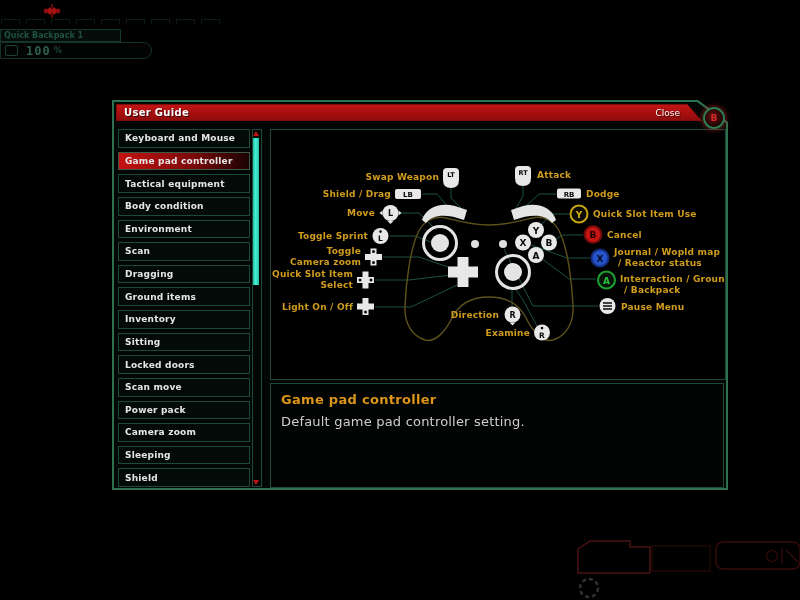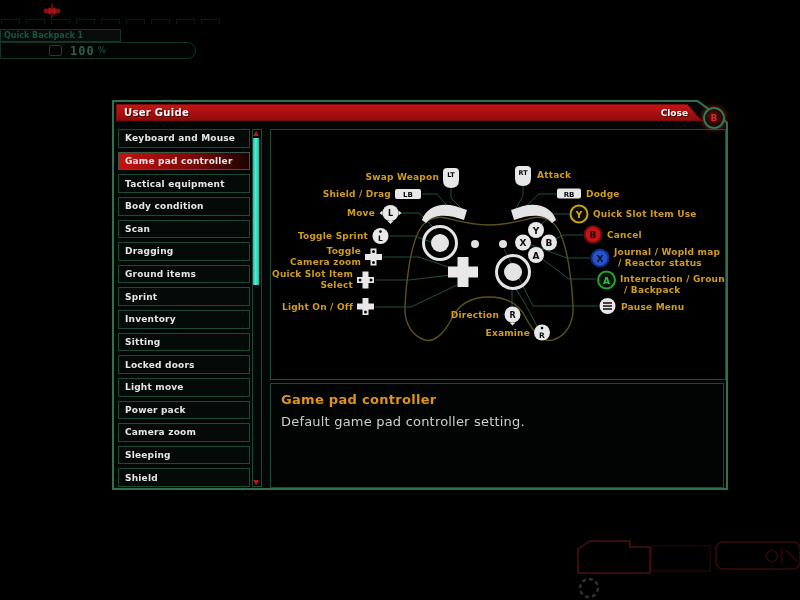--- a/index.html
+++ b/index.html
@@ -6,38 +6,38 @@
   #screen{position:relative;width:800px;height:600px;background:#000;font-family:"DejaVu Sans",sans-serif;}
 
   
   .hud-tl{position:absolute;left:0;top:0;width:220px;height:60px;}
   .hud-emblem{position:absolute;left:38px;top:3px;}
   .hud-ticks{position:absolute;left:1px;top:19px;display:flex;gap:6px;}
   .hud-ticks span{width:17px;height:4px;border:1px solid #0f241b;border-bottom:none;opacity:.8;}
   .hud-backpack{position:absolute;left:0;top:29px;width:116px;height:11px;border:1px solid #13372a;
     background:#050c09;color:#1d5240;font-size:8px;font-weight:bold;line-height:11px;padding-left:3px;}
   .hud-power{position:absolute;left:0;top:42px;width:150px;height:15px;border:1px solid #143429;
-    border-radius:0 9px 9px 0;background:#03080680;display:flex;align-items:center;padding-left:44px;}
+    border-radius:0 9px 9px 0;background:#03080680;display:flex;align-items:center;}
   .hud-power .picon{width:11px;height:9px;border:1px solid #1b4033;margin:0 8px 0 4px;border-radius:2px;}
   .hud-power .pval{font-family:"DejaVu Sans Mono",monospace;font-size:12px;font-weight:bold;color:#2c5f4e;letter-spacing:1px;}
   .hud-power .punit{font-size:8px;color:#20463a;margin-left:3px;font-weight:bold;}
 
   
   .win{position:absolute;left:112px;top:100px;width:616px;height:390px;background:#2e7050;
     clip-path:polygon(0 0,586px 0,616px 22px,616px 100%,0 100%);}
   .win-inner{position:absolute;inset:2px;background:#020705;
     clip-path:polygon(0 0,583px 0,612px 21px,612px 100%,0 100%);}
 
   .titlebar{position:absolute;left:2px;top:2px;width:586px;height:17px;
     background:linear-gradient(180deg,#c41616 0%,#a80f0f 55%,#8c0c0c 100%);
     box-shadow:inset 0 0 0 1px #7e0b0b;
     clip-path:polygon(0 0,calc(100% - 15px) 0,100% 100%,0 100%);}
   .titlebar .t-label{position:absolute;left:8px;top:3px;color:#fff;font-size:10px;font-weight:bold;
     text-shadow:1px 1px 0 #400404;letter-spacing:.3px;}
-  .titlebar .t-close{position:absolute;right:14px;top:4px;color:#fff;font-size:9px;font-weight:bold;
+  .titlebar .t-close{position:absolute;right:22px;top:4px;color:#fff;font-size:9px;font-weight:normal;
     text-shadow:1px 1px 0 #400404;margin-left:20px;}
   .close-btn{position:absolute;left:703px;top:107px;width:18px;height:18px;border-radius:50%;
     background:radial-gradient(circle at 40% 35%,#551010,#2b0606 72%);
     border:2px solid #2f7a52;box-shadow:0 0 5px 1px rgba(210,40,40,.55),inset 0 0 3px #000;
     color:#d42a2a;font-size:9px;font-weight:bold;display:flex;align-items:center;justify-content:center;cursor:pointer;}
 
   
   .sidebar{position:absolute;left:4px;top:27px;width:144px;height:358px;display:flex;}
   .sb-items{width:132px;display:flex;flex-direction:column;gap:4px;}
   .sb-item{flex:1;border:1px solid #1d4a38;background:#040a07;color:#e6e6e6;font-size:9px;font-weight:bold;
@@ -103,28 +103,28 @@
         <span class="t-label">User Guide</span>
         <span class="t-close">Close</span>
       </div>
 
       <div class="sidebar">
         <div class="sb-items">
           <div class="sb-item">Keyboard and Mouse</div>
           <div class="sb-item selected">Game pad controller</div>
           <div class="sb-item">Tactical equipment</div>
           <div class="sb-item">Body condition</div>
+          <div class="sb-item">Environment</div>
           <div class="sb-item">Scan</div>
           <div class="sb-item">Dragging</div>
           <div class="sb-item">Ground items</div>
-          <div class="sb-item">Sprint</div>
           <div class="sb-item">Inventory</div>
           <div class="sb-item">Sitting</div>
           <div class="sb-item">Locked doors</div>
-          <div class="sb-item">Light move</div>
+          <div class="sb-item">Scan move</div>
           <div class="sb-item">Power pack</div>
           <div class="sb-item">Camera zoom</div>
           <div class="sb-item">Sleeping</div>
           <div class="sb-item">Shield</div>
         </div>
         <div class="sb-scroll">
           <div class="sb-up"></div>
           <div class="sb-thumb"></div>
           <div class="sb-down"></div>
         </div>

